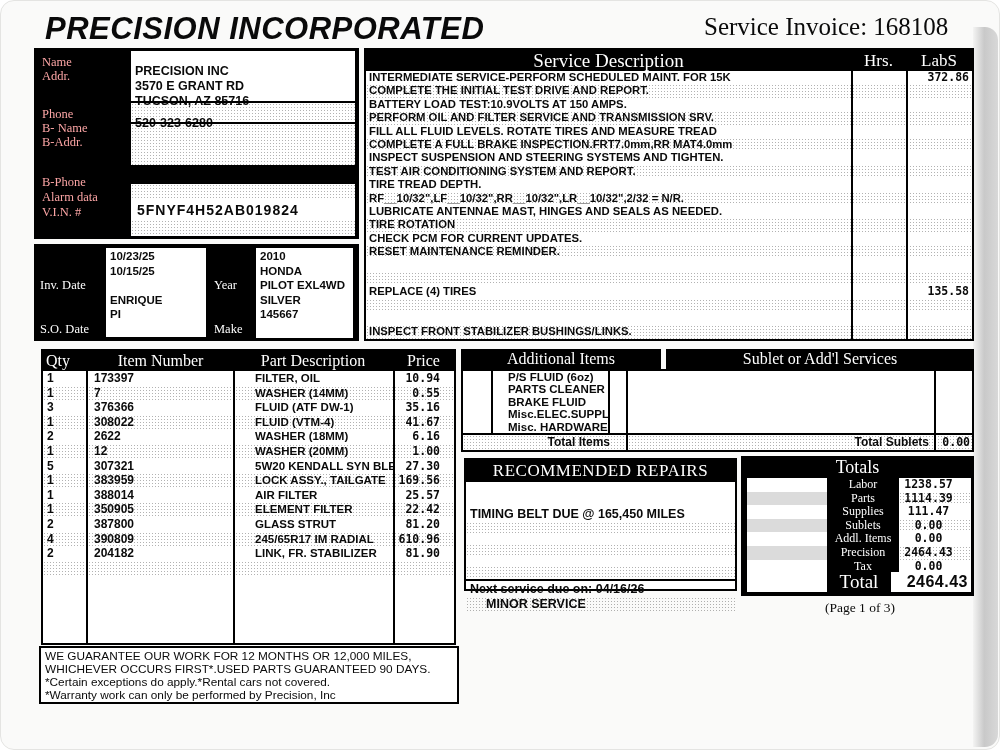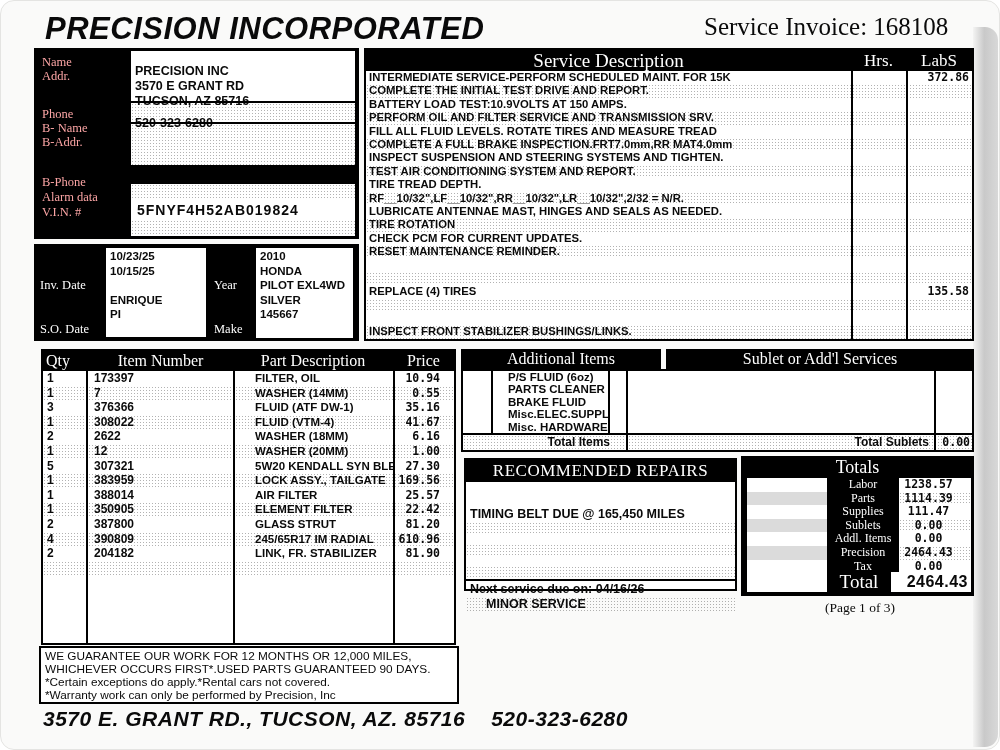--- a/index.html
+++ b/index.html
@@ -546,16 +546,13 @@
       <div class="guar-line">WE GUARANTEE OUR WORK FOR 12 MONTHS OR 12,000 MILES,</div>
 
       <div class="guar-line">WHICHEVER OCCURS FIRST*.USED PARTS GUARANTEED 90 DAYS.</div>
 
       <div class="guar-line">*Certain exceptions do apply.*Rental cars not covered.</div>
 
       <div class="guar-line">*Warranty work can only be performed by Precision, Inc</div>
 
   </div>
 
-  <div class="abs footer-addr">
-    <span>3570 E. GRANT RD., TUCSON, AZ. 85716</span><span class="footer-phone">520-323-6280</span>
-  </div>
 </div>
 
 </body></html>

